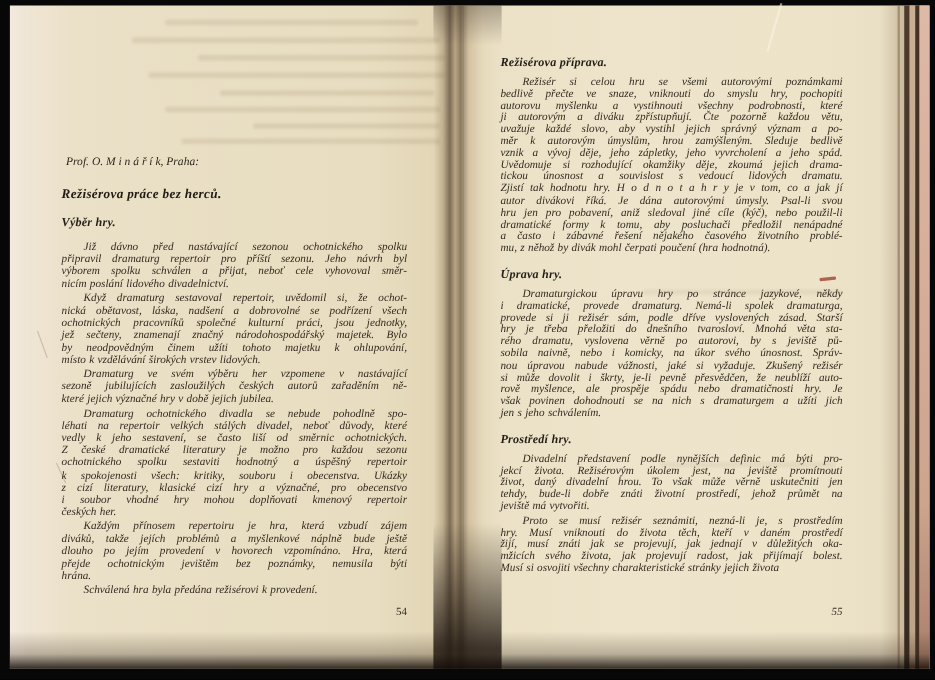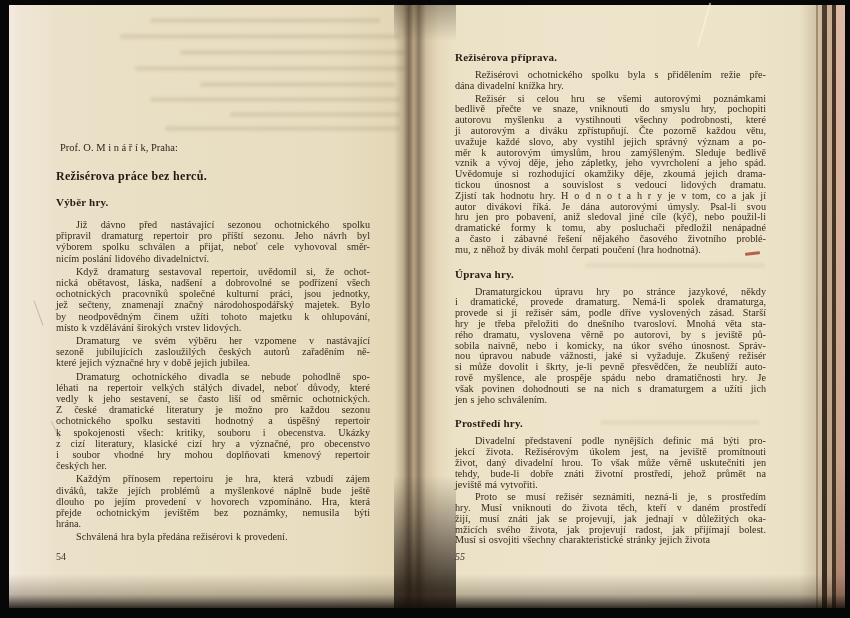--- a/index.html
+++ b/index.html
@@ -39,35 +39,35 @@
   
   .edge-shade{position:absolute;left:800px;top:5px;width:22px;height:603px;
     background:linear-gradient(90deg,rgba(130,100,65,0),rgba(120,92,60,.28));}
   .edge-line-thin{position:absolute;left:816px;top:5px;width:2px;height:603px;background:#8a6f52;opacity:.65;}
   .edge-dark1{position:absolute;left:822px;top:5px;width:5px;height:603px;background:linear-gradient(180deg,#4d3b2d,#382a1f);}
   .edge-light{position:absolute;left:827px;top:5px;width:5px;height:603px;background:linear-gradient(180deg,#c9b095,#bda388);}
   .edge-dark2{position:absolute;left:832px;top:5px;width:4px;height:603px;background:#443225;}
   .fore-edge{position:absolute;left:836px;top:5px;width:9px;height:603px;
     background:linear-gradient(180deg,#deb9a6 0%,#d6ae99 40%,#cda48e 75%,#a87e6a 100%);}
   
-  .textcol{position:absolute;color:#342b20;}
+  .textcol{position:absolute;color:#342b20;font-style:italic;}
   .text-left{left:56px;top:142px;width:314px;}
   .text-right{left:455px;top:51px;width:311px;}
   .author-line{font-size:10.5px;line-height:12px;margin:0 0 12px 4px;color:#2e261c;}
   .main-title{font-size:12px;font-weight:bold;line-height:20px;letter-spacing:.3px;margin:0 0 10px 0;color:#211a12;}
   .sect-heading{font-size:11px;font-weight:bold;line-height:13px;letter-spacing:.2px;margin:12px 0 6px 0;color:#241d15;}
   .textcol .sect-heading:first-child{margin-top:0;}
   .text-left .sect-heading{margin-bottom:10px;}
   .para{margin:0 0 2px 0;}
   .line{font-size:10.2px;text-align:justify;text-align-last:justify;word-spacing:.5px;}
   .text-left .line{line-height:11.2px;}
   .text-right .line{line-height:10.8px;}
   .line.first{padding-left:20px;}
   .line.last{text-align-last:left;}
-  .pagenum{position:absolute;text-align:left;font-size:10px;color:#3a3228;}
+  .pagenum{position:absolute;text-align:right;font-size:10px;color:#3a3228;}
   .pagenum-left{left:56px;width:314px;top:551px;}
   .pagenum-right{left:455px;width:311px;top:551px;font-style:italic;}
   
   .ghost{position:absolute;height:5px;background:#7d6547;opacity:.14;filter:blur(1.6px);border-radius:2px;}
   .ghost.soft{opacity:.08;}
   .scratch{position:absolute;background:rgba(250,245,230,.55);}
   .scratch.dark{background:rgba(90,70,50,.25);}
   .red-mark{position:absolute;left:745px;top:252px;width:15px;height:2.5px;background:#a84a3a;opacity:.85;
     border-radius:1px;transform:rotate(-6deg);}
 </style>
@@ -148,24 +148,20 @@
         <div class="para">
           <div class="line first last">Schválená hra byla předána režisérovi k provedení.</div>
         </div>
       </div>
   </div>
   <div class="pagenum pagenum-left">54</div>
 
   <div class="textcol text-right">
     <div>
         <div class="sect-heading">Režisérova příprava.</div>
-        <div class="para">
-          <div class="line first">Režisérovi ochotnického spolku byla s přidělením režie pře-</div>
-          <div class="line last">dána divadelní knížka hry.</div>
-        </div>
         <div class="para">
           <div class="line first">Režisér si celou hru se všemi autorovými poznámkami</div>
           <div class="line">bedlivě přečte ve snaze, vniknouti do smyslu hry, pochopiti</div>
           <div class="line">autorovu myšlenku a vystihnouti všechny podrobnosti, které</div>
           <div class="line">ji autorovým a diváku zpřístupňují. Čte pozorně každou větu,</div>
           <div class="line">uvažuje každé slovo, aby vystihl jejich správný význam a po-</div>
           <div class="line">měr k autorovým úmyslům, hrou zamýšleným. Sleduje bedlivě</div>
           <div class="line">vznik a vývoj děje, jeho zápletky, jeho vyvrcholení a jeho spád.</div>
           <div class="line">Uvědomuje si rozhodující okamžiky děje, zkoumá jejich drama-</div>
           <div class="line">tickou únosnost a souvislost s vedoucí lidových dramatu.</div>

